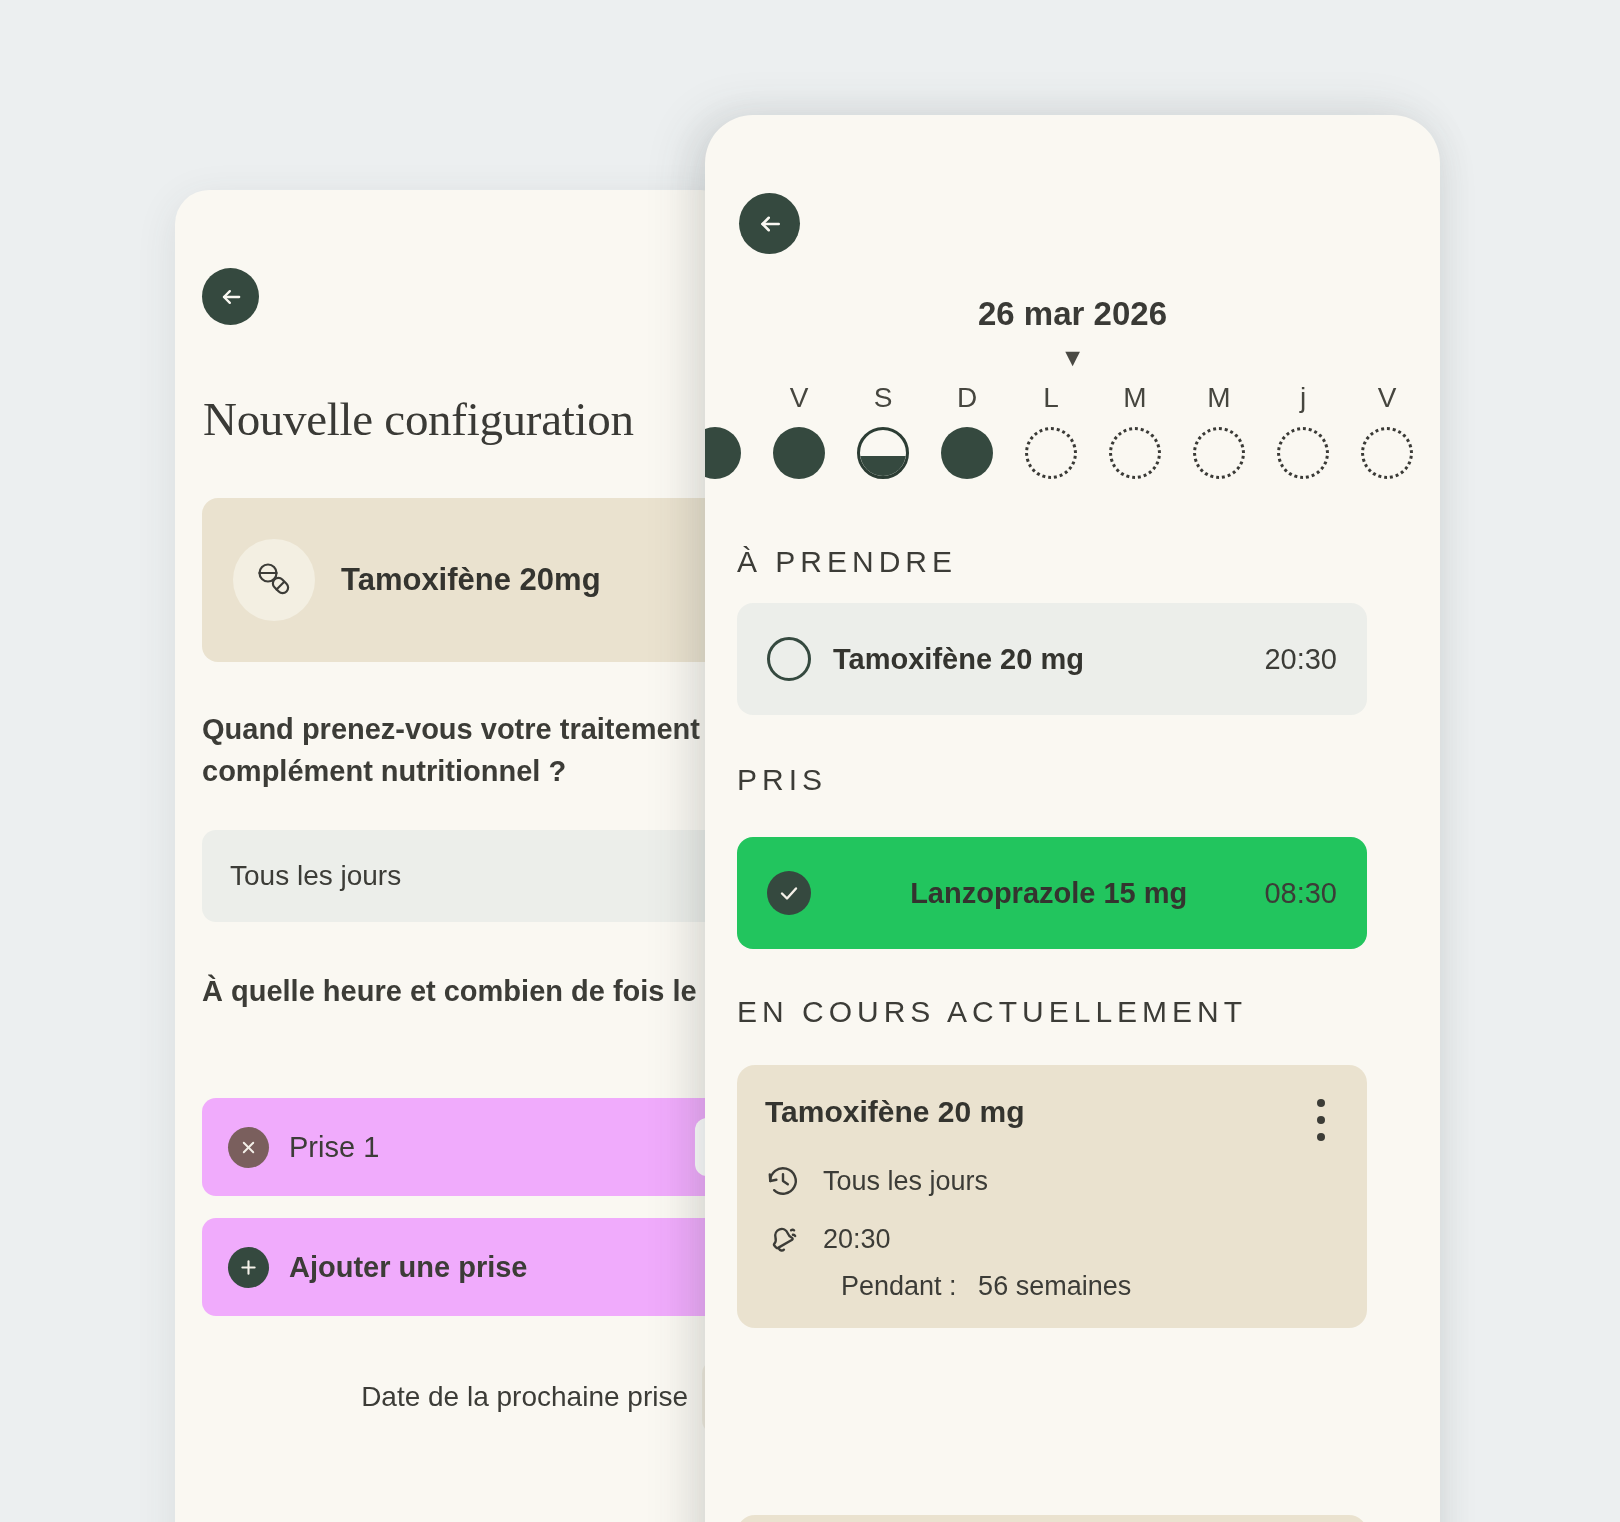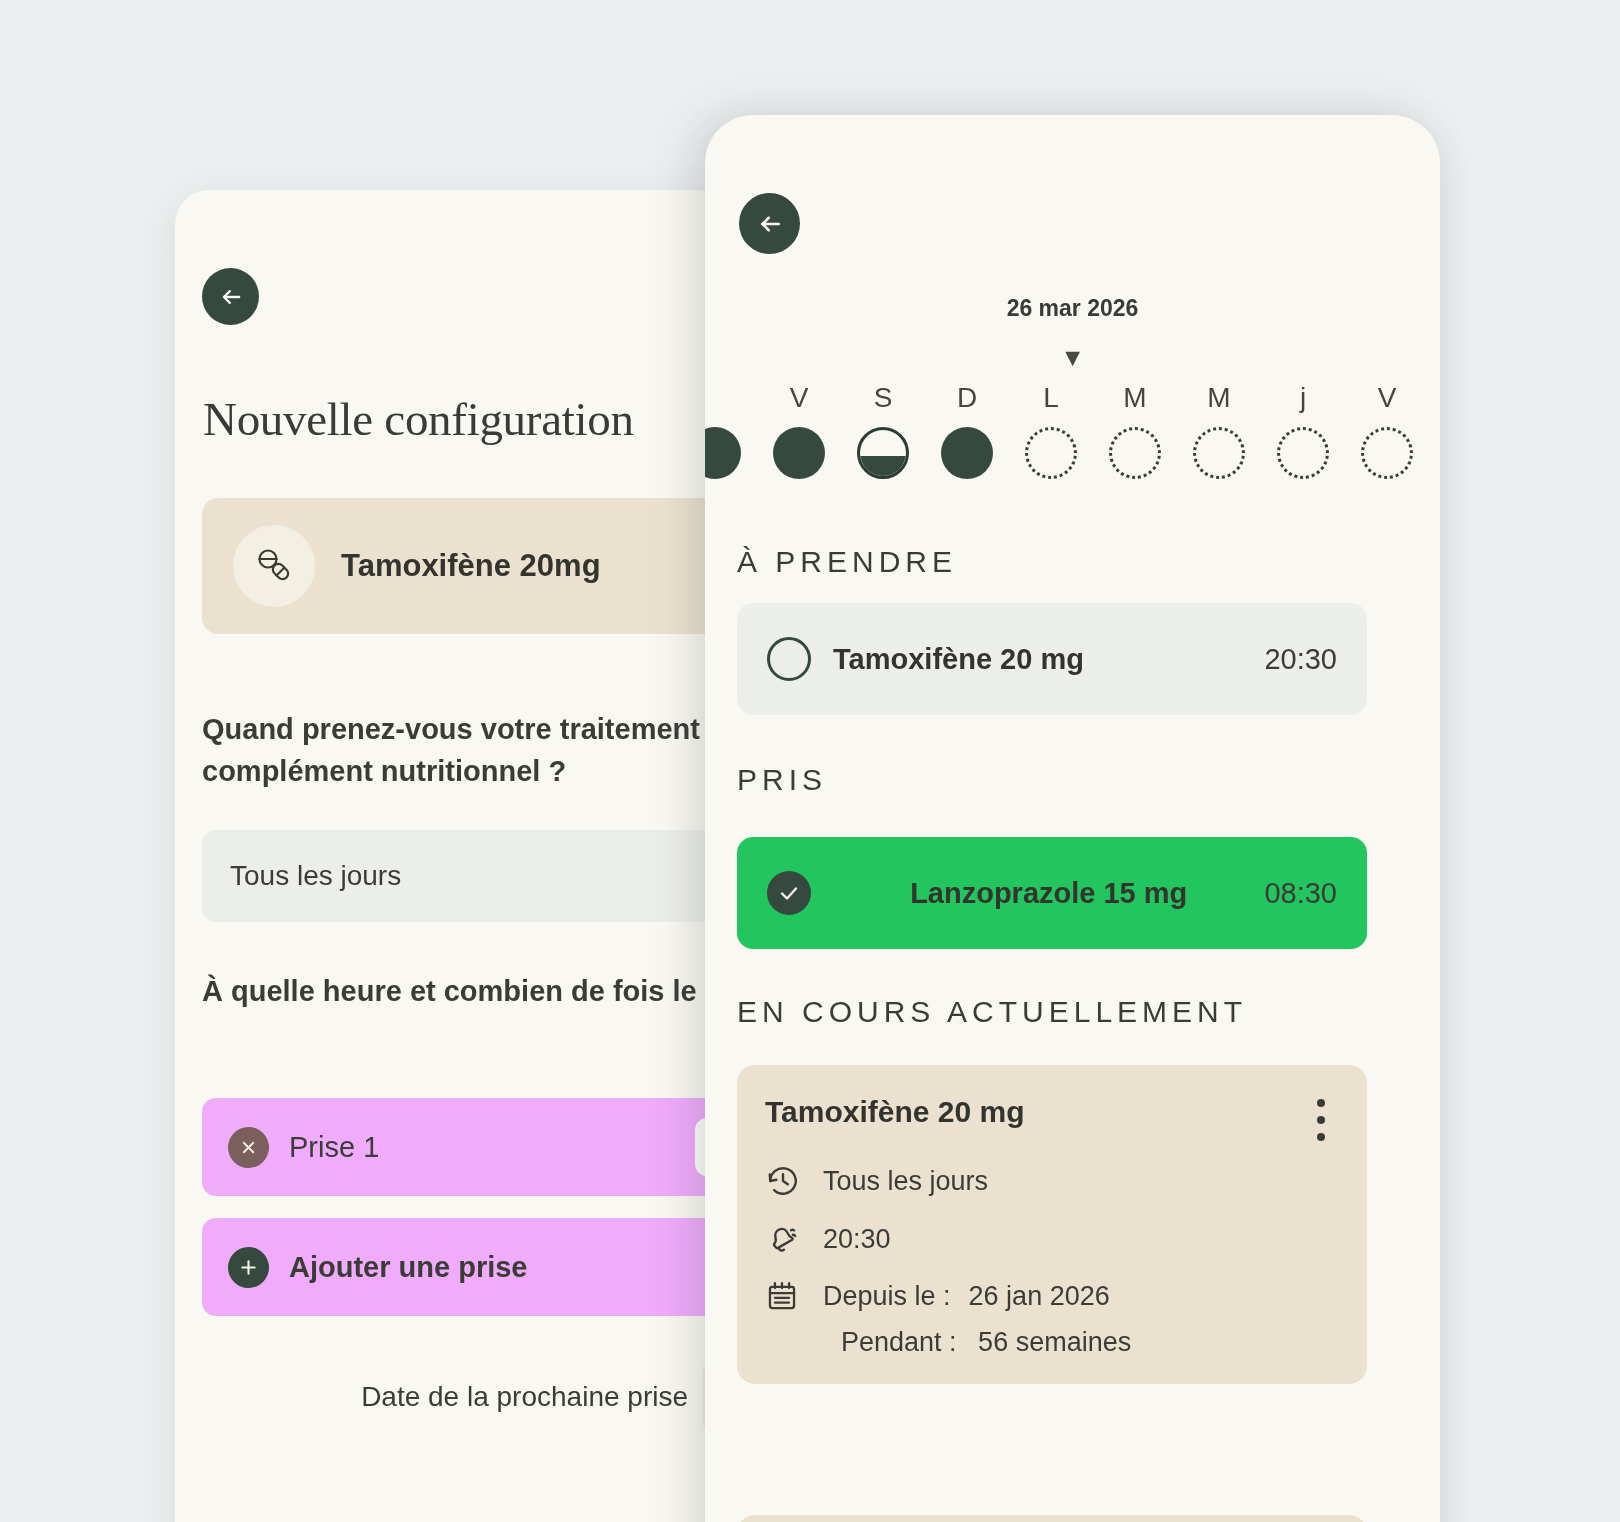--- a/index.html
+++ b/index.html
@@ -76,21 +76,21 @@
     letter-spacing: -0.3px;
     white-space: nowrap;
     text-align: right;
   }
 
   .med-banner {
     position: absolute;
     left: 27px;
     top: 308px;
     width: 620px;
-    height: 136px;
+    height: 164px;
     background: #eae2cf;
     border-radius: 16px;
     display: flex;
     align-items: center;
     padding-left: 31px;
   }
   .med-banner-icon {
     width: 82px; height: 82px;
     background: #f3efe2;
     border-radius: 50%;
@@ -209,21 +209,21 @@
     white-space: nowrap;
     margin-left: 14px;
   }
 
   
   .date-header {
     position: absolute;
     left: 0; right: 0;
     top: 180px;
     text-align: center;
-    font-size: 23px;
+    font-size: 33px;
     font-weight: bold;
     color: #3a3a36;
   }
   .date-caret {
     position: absolute;
     left: 0; right: 0;
     top: 230px;
     text-align: center;
     font-size: 25px;
     color: #4a4a44;
@@ -552,35 +552,20 @@
           <svg width="36" height="36" viewBox="0 0 24 24" fill="none" stroke="#3c3c37" stroke-width="1.6" stroke-linecap="round" stroke-linejoin="round">
             <path d="M6.4 16.6c-.6-.5-.4-1.2 0-1.7.9-1 1-2.2.6-3.8-.6-2.6.6-4.8 2.7-5.5 2.2-.8 4.5.3 5.4 2.5.6 1.5 1.4 2.4 2.6 2.9.7.3 1 1 .4 1.5l-9.4 5.4a1 1 0 0 1-1.3-.2z"></path>
             <path d="M9.4 18.6a2 2 0 0 0 3.2.5"></path>
             <path d="M17.4 6.2c.7-.5 1.4-.5 2 0"></path>
             <path d="M18.6 9.2c.7-.1 1.2.2 1.5.8"></path>
           </svg>
         </span>
         <span class="tc-text">20:30</span>
       </div>
 
-      <div class="tc-line">
-        <span class="tc-ico">
-          <svg width="34" height="34" viewBox="0 0 24 24" fill="none" stroke="#3c3c37" stroke-width="1.6" stroke-linecap="round" stroke-linejoin="round">
-            <rect x="3.5" y="5.5" width="17" height="15" rx="1.6"></rect>
-            <line x1="3.5" y1="10" x2="20.5" y2="10"></line>
-            <line x1="7" y1="3" x2="7" y2="6.4"></line>
-            <line x1="12" y1="3" x2="12" y2="6.4"></line>
-            <line x1="17" y1="3" x2="17" y2="6.4"></line>
-            <line x1="7" y1="13.3" x2="17" y2="13.3"></line>
-            <line x1="7" y1="16.6" x2="17" y2="16.6"></line>
-          </svg>
-        </span>
-        <span class="tc-text">Depuis le :</span>
-        <span class="tc-text">26 jan 2026</span>
-      </div>
 
       <div class="tc-sub">
         <span class="tc-kv">Pendant :</span>
         <span class="tc-kv" style="margin-left:14px">56 semaines</span>
       </div>
     </div>
 
     <div class="treatment-card tc-2">
       
     </div>

